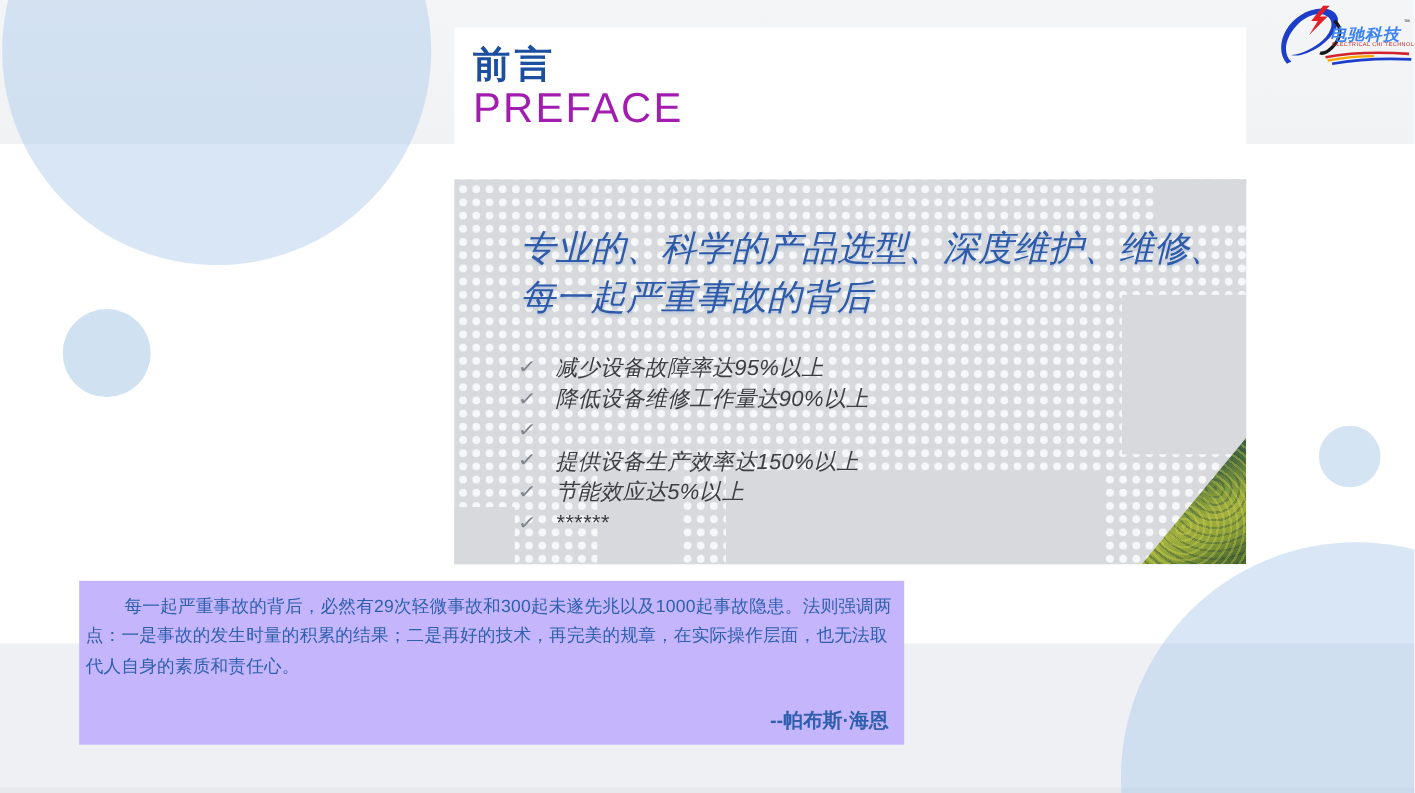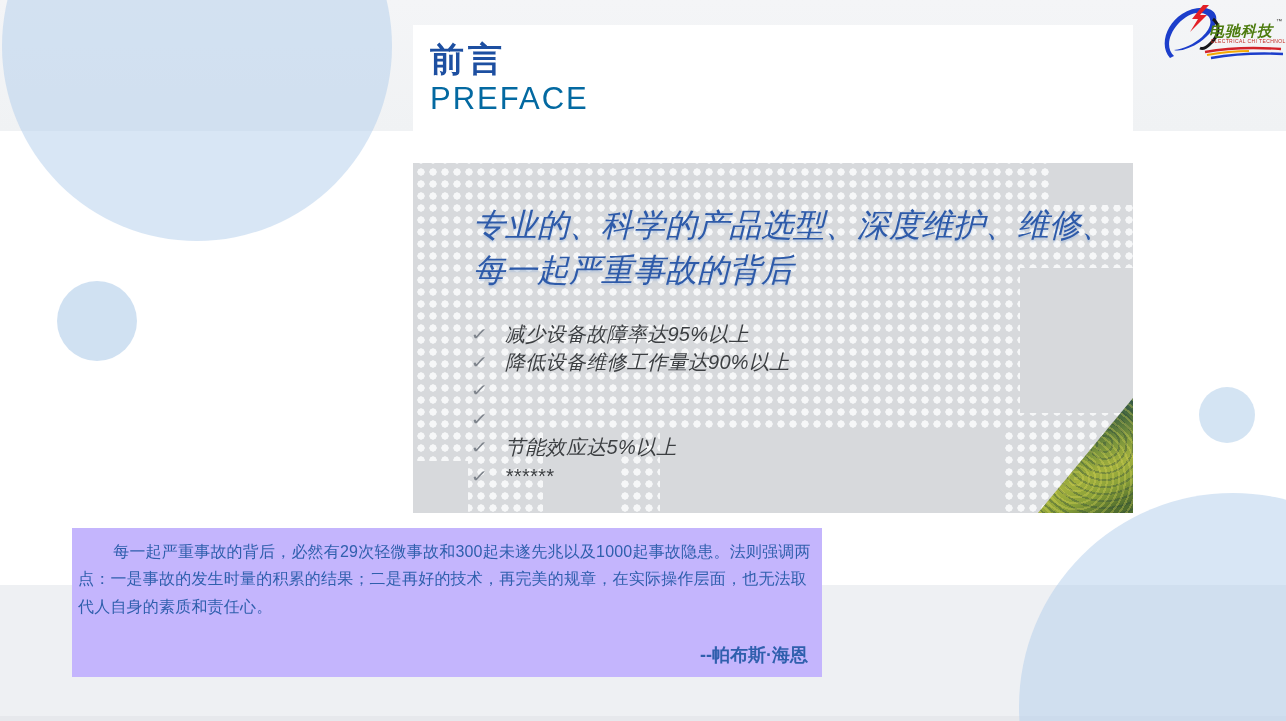--- a/index.html
+++ b/index.html
@@ -16,26 +16,26 @@
   
   .circle { position:absolute; border-radius:50%; }
   .c-topleft     { left:2px;    top:-149px; width:390px; height:390px; background:rgba(177,206,235,.50); }
   .c-left-small  { left:57px;   top:281px;  width:80px;  height:80px;  background:rgba(170,201,232,.55); }
   .c-right-small { left:1199px; top:387px;  width:56px;  height:56px;  background:rgba(170,201,232,.50); }
   .c-bottomright { left:1019px; top:493px;  width:428px; height:428px; background:rgba(177,206,235,.50); }
 
   
   .header-box { position:absolute; left:413px; top:25px; width:720px; height:118px; background:#ffffff; padding:14px 0 0 17px; }
   .title-zh { font-size:34px; font-weight:bold; color:#1d4fa1; letter-spacing:4px; line-height:40px; }
-  .title-en { font-size:31px; font-weight:400; color:#0369a1; letter-spacing:2px; line-height:36px; margin-top:2px; }
+  .title-en { font-size:38px; font-weight:400; color:#a21caf; letter-spacing:2px; line-height:36px; margin-top:2px; }
 
   
   .logo { position:absolute; left:1163px; top:5px; width:122px; height:58px; }
   .logo svg { position:absolute; left:0; top:0; }
-  .logo-text { position:absolute; left:46px; top:17px; font-size:15px; font-weight:bold; color:#4d7c0f;
+  .logo-text { position:absolute; left:46px; top:17px; font-size:15px; font-weight:bold; color:#3b82f6;
                letter-spacing:1px; white-space:nowrap; font-style:italic; }
   .logo-tm   { position:absolute; left:113px; top:13px; font-size:6px; color:#333; }
   .logo-sub  { position:absolute; left:48px; top:33px; font-size:5px; color:#c22a22; letter-spacing:.4px; white-space:nowrap; }
 
   
   .feature-box { position:absolute; left:413px; top:163px; width:720px; height:350px; background:#d7d9dc;
                  background-image:radial-gradient(circle, #f6f7f8 3.4px, rgba(246,247,248,0) 3.9px);
                  background-size:12px 12px; background-position:2px 3px; overflow:hidden;font-style:italic; }
   .dot-gap { position:absolute; background:#d7d9dc; }
   .gap-a { left:130px; top:265px; width:75px;  height:85px; }
@@ -120,20 +120,21 @@
       </div>
       <div class="check-row">
         <span class="check-ico">✓</span>
         <span class="check-txt">降低设备维修工作量达90%以上</span>
       </div>
       <div class="check-row">
         <span class="check-ico">✓</span>
       </div>
       <div class="check-row">
         <span class="check-ico">✓</span>
+        <span class="check-txt">提供设备生产效率达150%以上</span>
       </div>
       <div class="check-row">
         <span class="check-ico">✓</span>
         <span class="check-txt">节能效应达5%以上</span>
       </div>
       <div class="check-row">
         <span class="check-ico">✓</span>
         <span class="check-txt">******</span>
       </div>
     </div>

